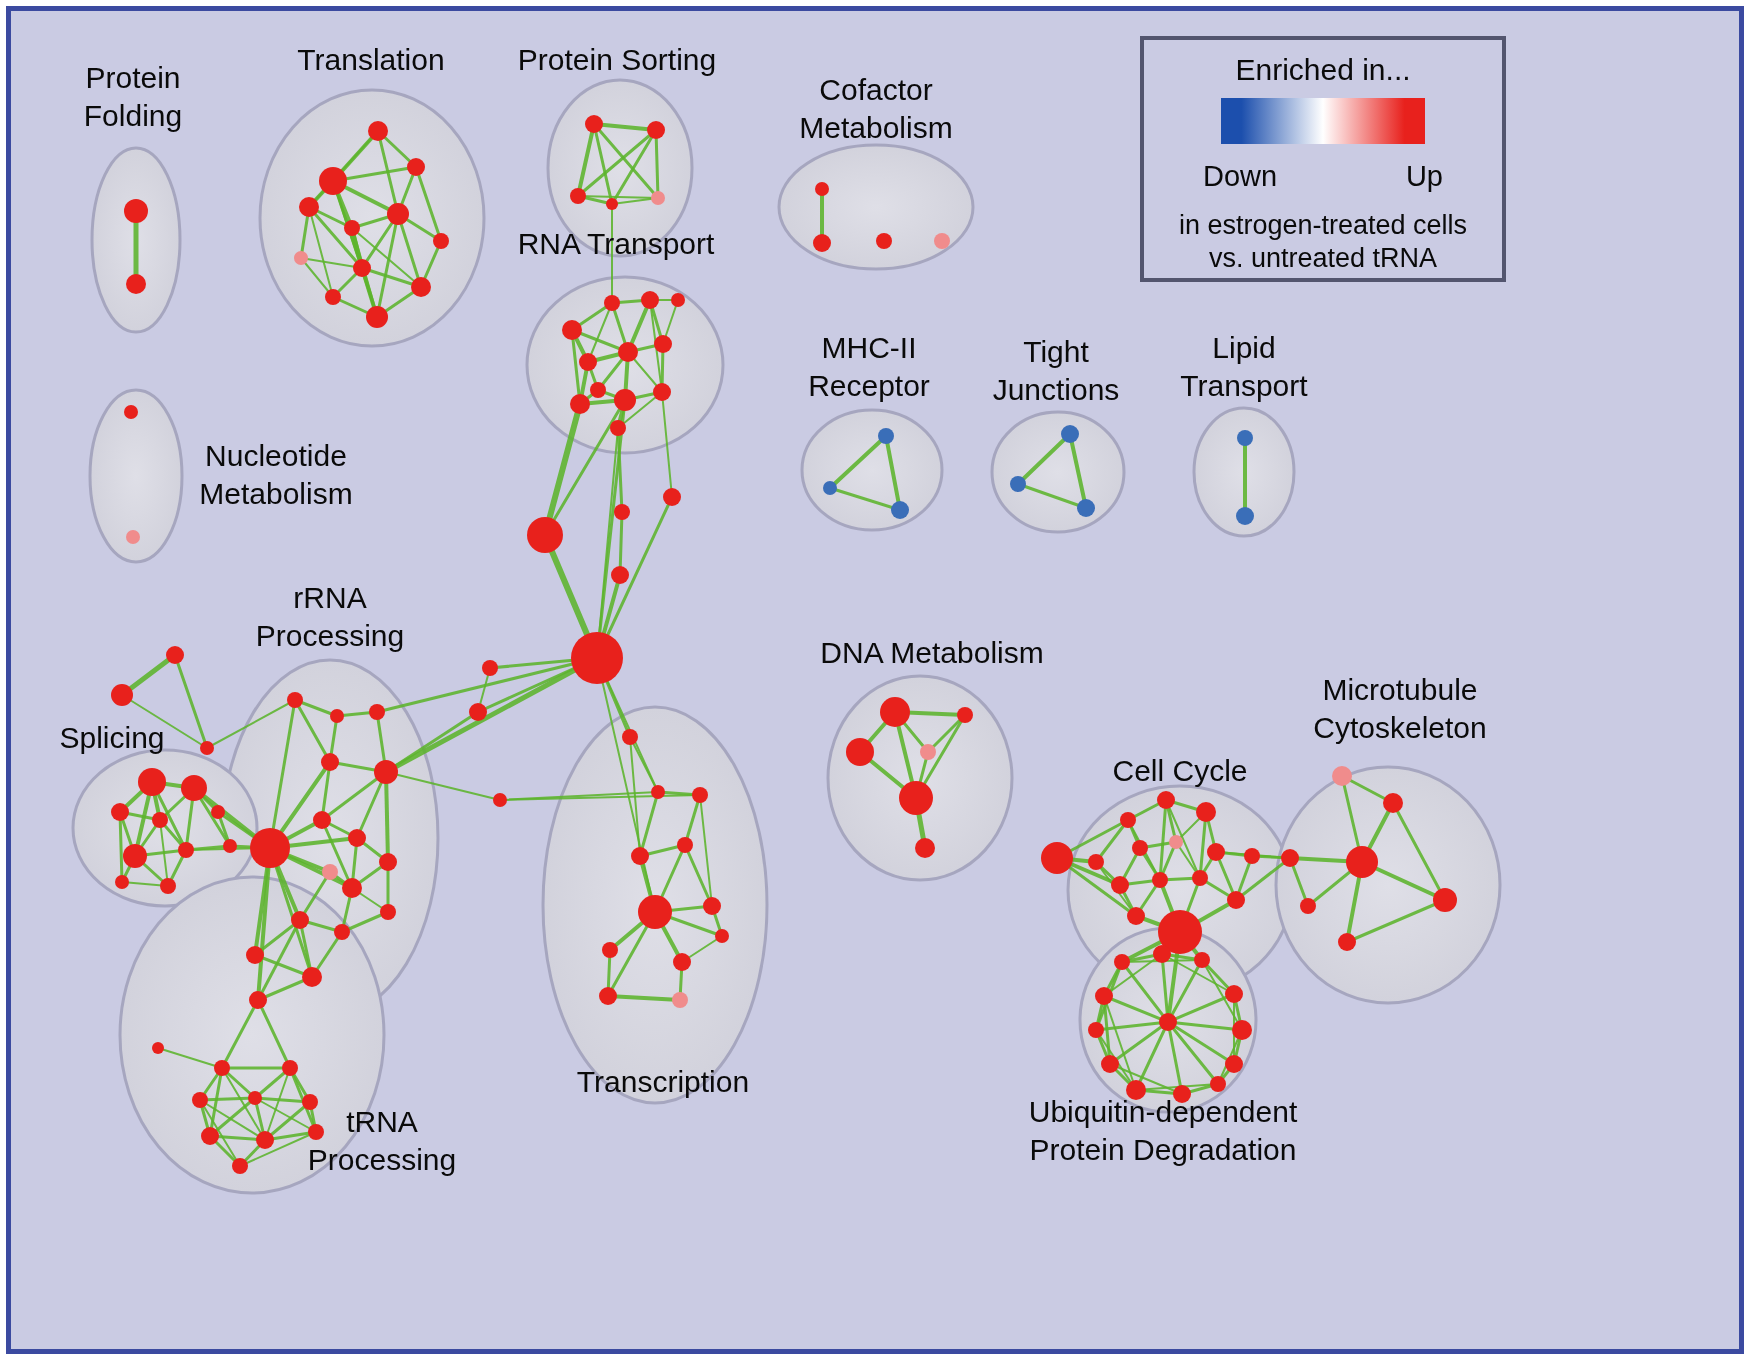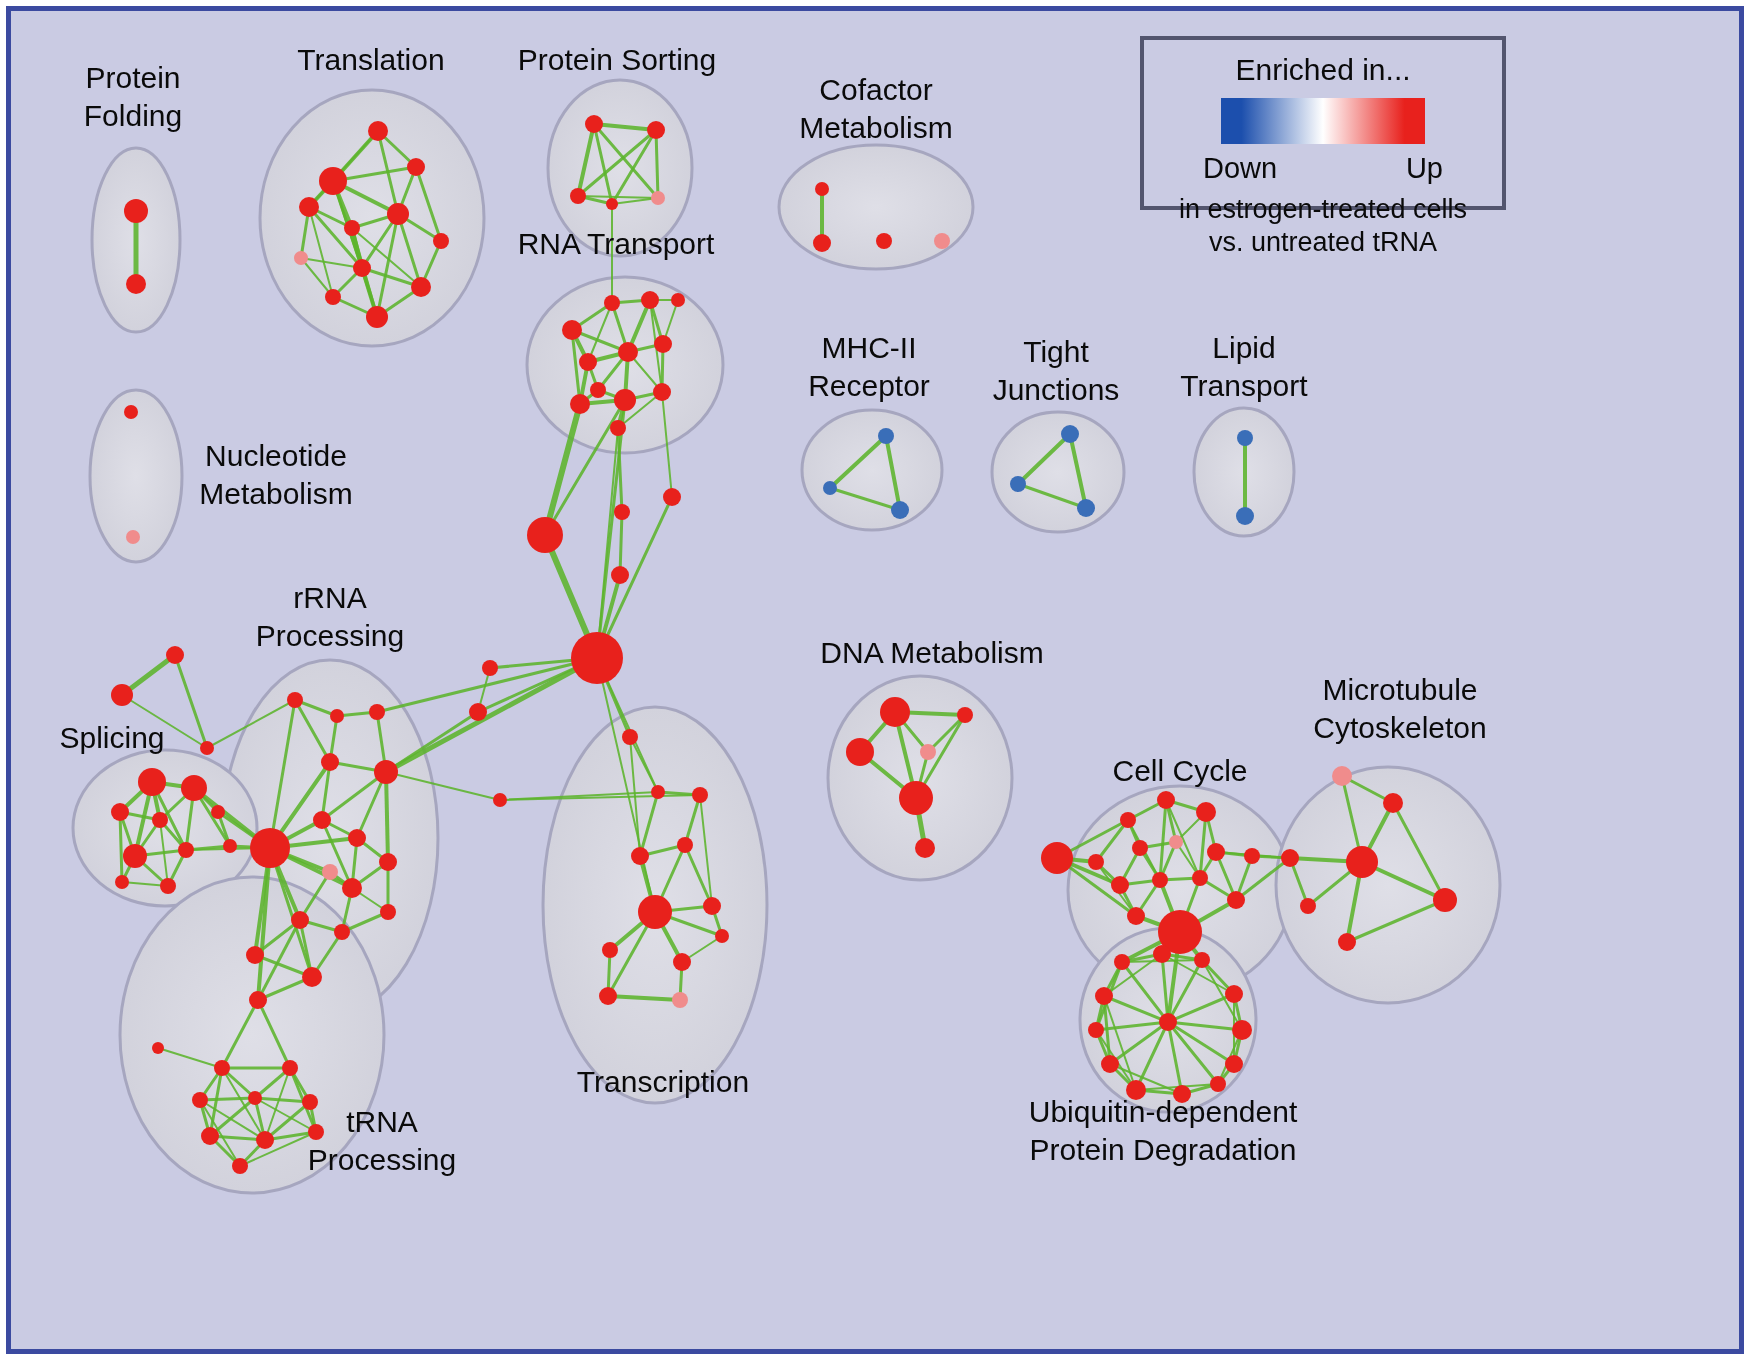--- a/index.html
+++ b/index.html
@@ -10,27 +10,27 @@
   }
   #frame{
     position:absolute;left:6px;top:6px;right:6px;bottom:6px;
     background:var(--bg,#cacbe3);
     border:5px solid var(--frame,#3b4aa0);
     box-sizing:border-box;
   }
   #network-svg{position:absolute;left:0;top:0;}
   #network-svg text{font-family:"Liberation Sans",sans-serif;}
   .legend{
-    position:absolute;left:1140px;top:36px;width:366px;height:174px;
+    position:absolute;left:1140px;top:36px;width:366px;height:246px;
     box-sizing:border-box;border:4px solid var(--legend-border,#53556e);
     background:var(--bg,#cacbe3);text-align:center;color:#0a0a0a;
   }
   .legend-title{font-size:30px;margin-top:13px;}
   .legend-gradient{width:204px;height:46px;margin:11px auto 2px auto;}
-  .legend-scale-row{width:240px;margin:8px auto;display:flex;justify-content:space-between;font-size:29px;}
+  .legend-scale-row{width:240px;margin:16px auto;display:flex;justify-content:space-between;font-size:29px;}
   .legend-caption{font-size:27px;line-height:33px;}
   .legend-caption.first{}
 </style>
 </head>
 <body>
 
 <div id="frame"></div>
 
 <svg id="network-svg" width="1750" height="1360">
     <defs>

